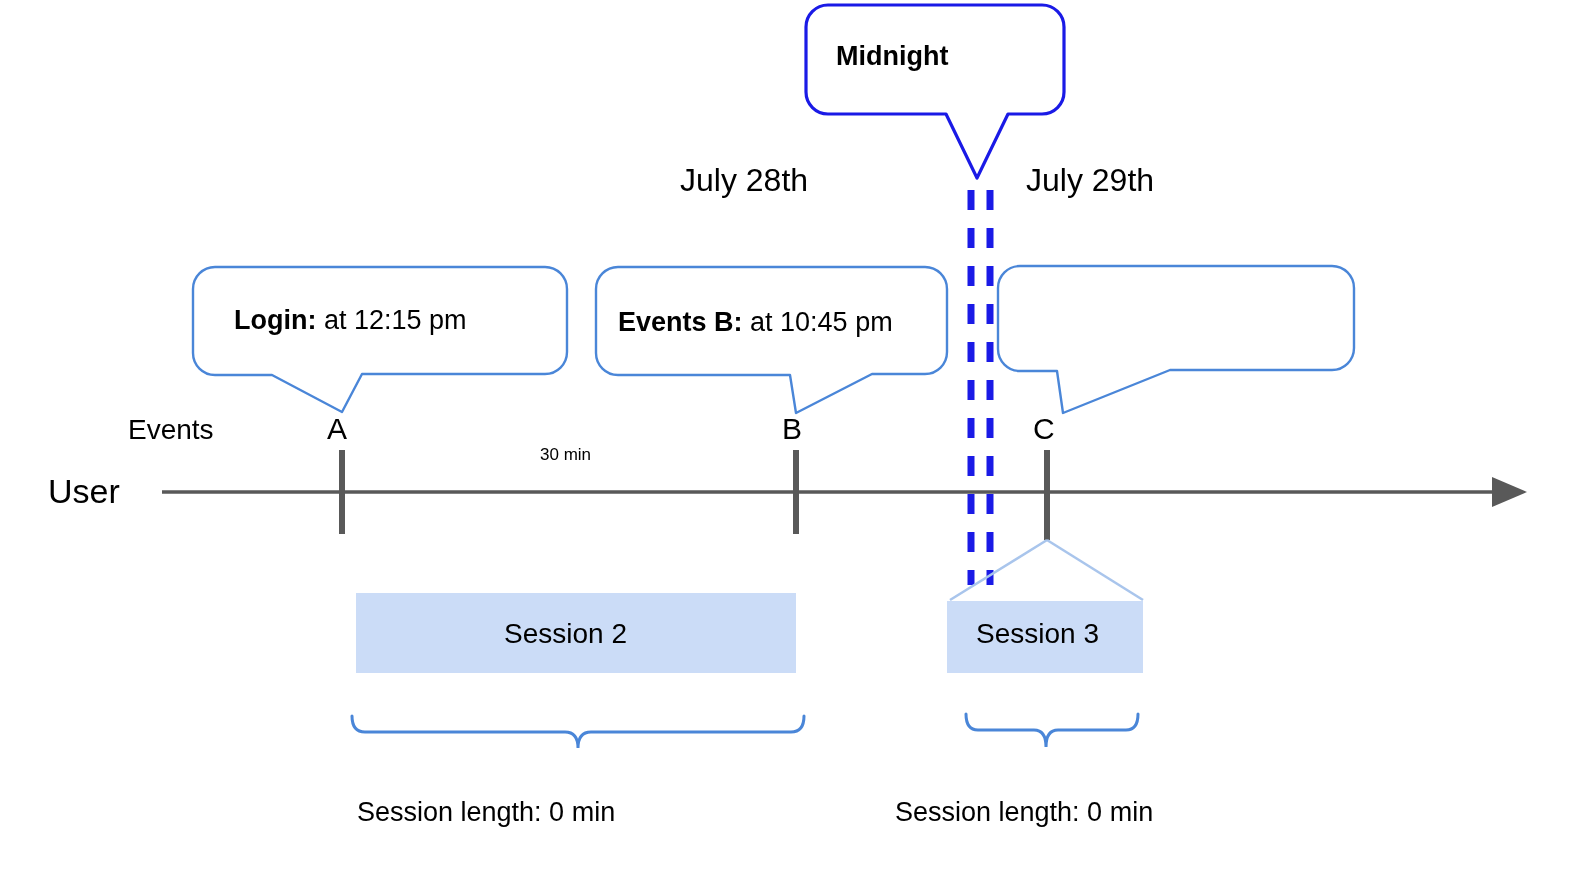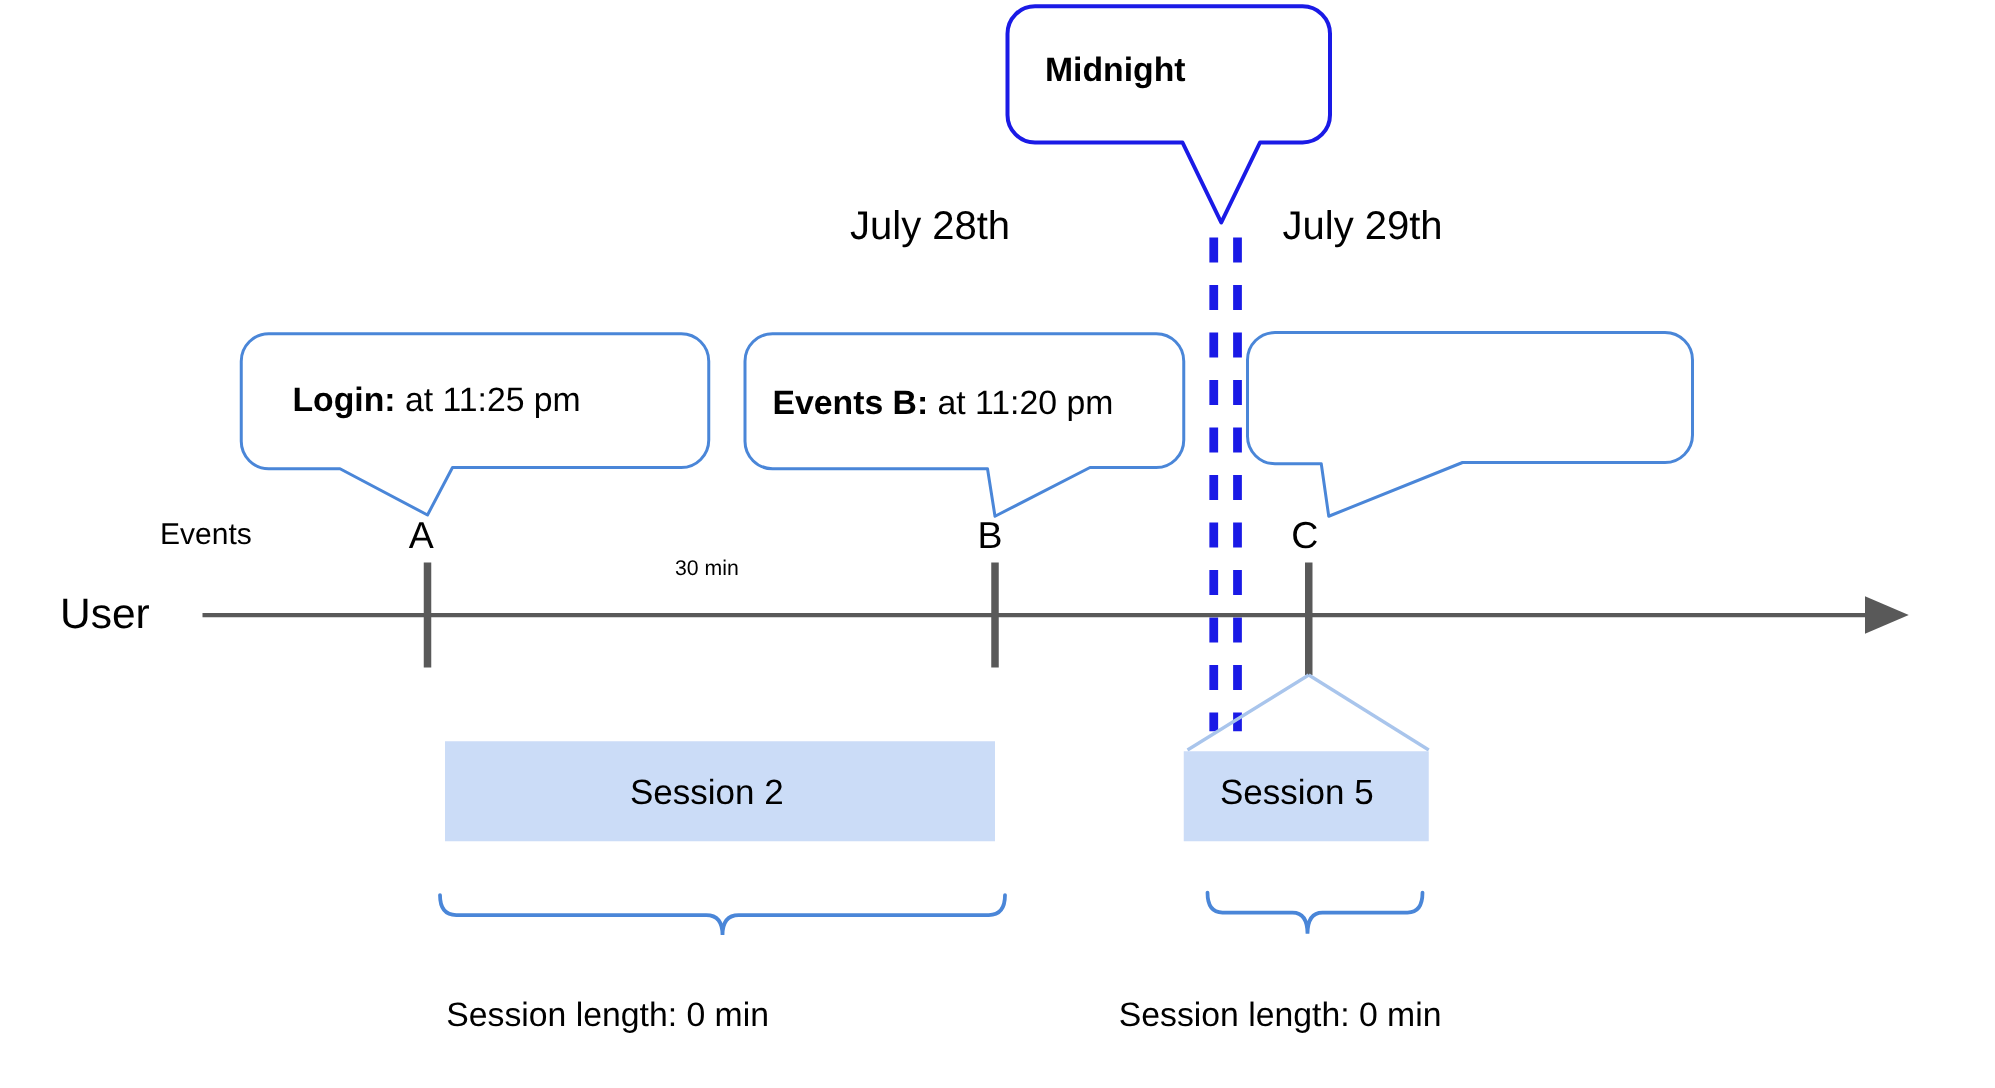--- a/index.html
+++ b/index.html
@@ -9,21 +9,21 @@
   #svg-layer{position:absolute;left:0;top:0;width:1596px;height:870px;}
 
   
   .callout-text{position:absolute;white-space:nowrap;font-size:27px;color:#000;}
   .callout-text b{font-weight:bold;}
 
   .midnight-text{position:absolute;font-size:27px;font-weight:bold;color:#000;white-space:nowrap;}
 
   .date-lbl{position:absolute;font-size:32px;color:#000;white-space:nowrap;text-align:right;}
   .axis-lbl{position:absolute;font-size:34px;color:#000;white-space:nowrap;}
-  .events-lbl{position:absolute;font-size:24px;color:#000;white-space:nowrap;}
+  .events-lbl{position:absolute;font-size:28px;color:#000;white-space:nowrap;}
   .evt-mark{position:absolute;font-size:30px;color:#000;white-space:nowrap;}
   .gap-lbl{position:absolute;font-size:17px;color:#000;white-space:nowrap;}
   .session-lbl{position:absolute;font-size:28px;color:#000;white-space:nowrap;}
   .len-lbl{position:absolute;font-size:27px;color:#000;white-space:nowrap;}
 </style>
 </head>
 <body>
 
 <div id="stage">
 
@@ -84,41 +84,41 @@
 
   </svg>
 
   <div class="midnight-text" style="left:836px; top:41px;">Midnight</div>
 
   <div class="date-lbl" style="left:680px; top:162px;">July 28th</div>
 
   <div class="date-lbl" style="left:1026px; top:162px;">July 29th</div>
 
   <div class="callout-text" style="left:234px; top:305px;">
-    <b>Login:</b><span> at 11:25 pm</span>
+    <b>Login:</b><span> at 12:15 pm</span>
   </div>
 
   <div class="callout-text" style="left:618px; top:307px;">
-    <b>Events B:</b><span> at 11:20 pm</span>
+    <b>Events B:</b><span> at 10:45 pm</span>
   </div>
 
 
   <div class="events-lbl" style="left:128px; top:414px;">Events</div>
 
   <div class="axis-lbl" style="left:48px; top:472px;">User</div>
 
   <div class="evt-mark" style="left:327px; top:412px;">A</div>
 
   <div class="evt-mark" style="left:782px; top:412px;">B</div>
 
   <div class="evt-mark" style="left:1033px; top:412px;">C</div>
 
   <div class="gap-lbl" style="left:540px; top:445px;">30 min</div>
 
   <div class="session-lbl" style="left:504px; top:618px;">Session 2</div>
 
-  <div class="session-lbl" style="left:976px; top:618px;">Session 5</div>
+  <div class="session-lbl" style="left:976px; top:618px;">Session 3</div>
 
   <div class="len-lbl" style="left:357px; top:797px;">Session length: 0 min</div>
 
   <div class="len-lbl" style="left:895px; top:797px;">Session length: 0 min</div>
 
 </div>
 
 </body></html>

